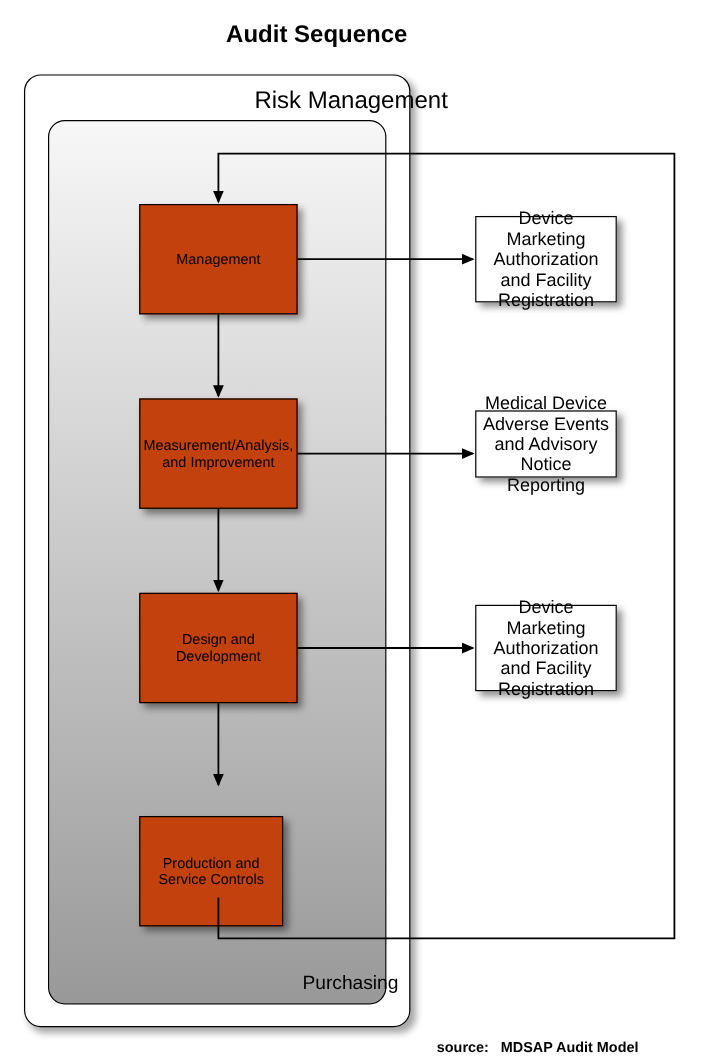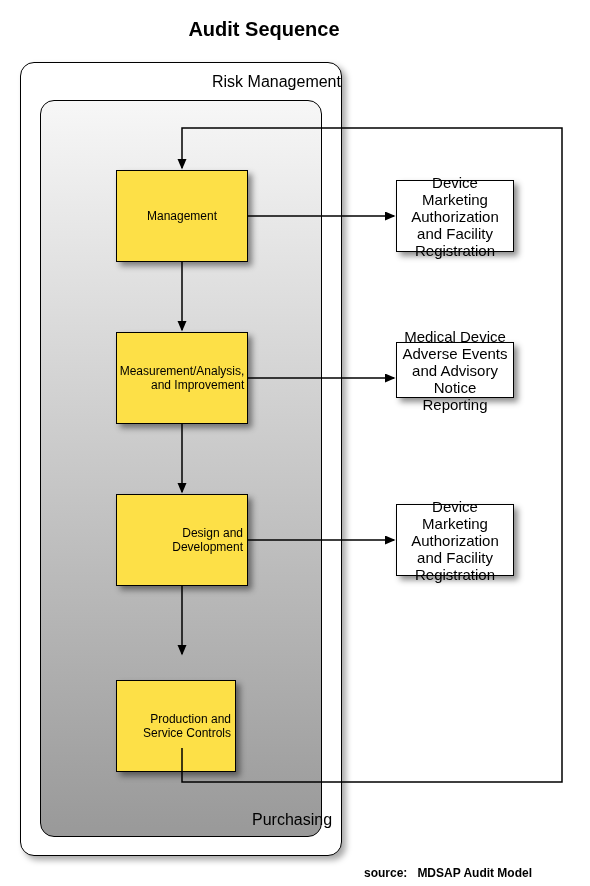--- a/index.html
+++ b/index.html
@@ -9,43 +9,43 @@
     position:absolute;border:1.5px solid #000;border-radius:14px;
     box-shadow:4px 4px 6px rgba(0,0,0,0.35);
     background:#fff;
   }
   .inner-frame{
     position:absolute;border:1.5px solid #000;border-radius:14px;
     background:linear-gradient(to bottom,#f7f7f7 0%,#999 100%);
   }
   .label{position:absolute;color:#000;}
   .node{
-    position:absolute;border:1.5px solid #000;background:#fde047;
+    position:absolute;border:1.5px solid #000;background:#c2410c;
     box-shadow:4px 4px 6px rgba(0,0,0,0.45);
     display:flex;align-items:center;justify-content:center;
-    text-align:right;font-size:12px;color:#000;padding:4px;box-sizing:border-box;
+    text-align:center;font-size:12px;color:#000;padding:4px;box-sizing:border-box;
   }
   .side-node{
     position:absolute;border:1.5px solid #000;background:#fff;
     box-shadow:4px 4px 6px rgba(0,0,0,0.45);
     display:flex;align-items:center;justify-content:center;
     text-align:center;font-size:15px;color:#000;padding:4px;box-sizing:border-box;
   }
   .source{position:absolute;font-size:12px;color:#000;font-weight:bold;}
   svg.wires{position:absolute;left:0;top:0;}
 </style>
 </head>
 <body>
 
 <div class="canvas">
 
   <div class="title" style="left:0;top:18px;width:528px;text-align:center;font-size:20px;">Audit Sequence</div>
 
   <div class="outer-frame" style="left:20px;top:62px;width:320px;height:792px;"></div>
-  <div class="label" style="left:212px;top:73px;font-size:16px;">Risk Management</div>
+  <div class="label" style="left:212px;top:73px;font-size:20px;">Risk Management</div>
 
   <div class="inner-frame" style="left:40px;top:100px;width:280px;height:735px;"></div>
   <div class="label" style="left:252px;top:811px;font-size:16px;">Purchasing</div>
 
   <div class="node" style="left:116px;top:170px;width:132px;height:92px;">Management</div>
 
   <div class="node" style="left:116px;top:494px;width:132px;height:92px;">Design and Development</div>
 
   <div class="node" style="left:116px;top:332px;width:132px;height:92px;">Measurement/Analysis, and Improvement</div>
 

